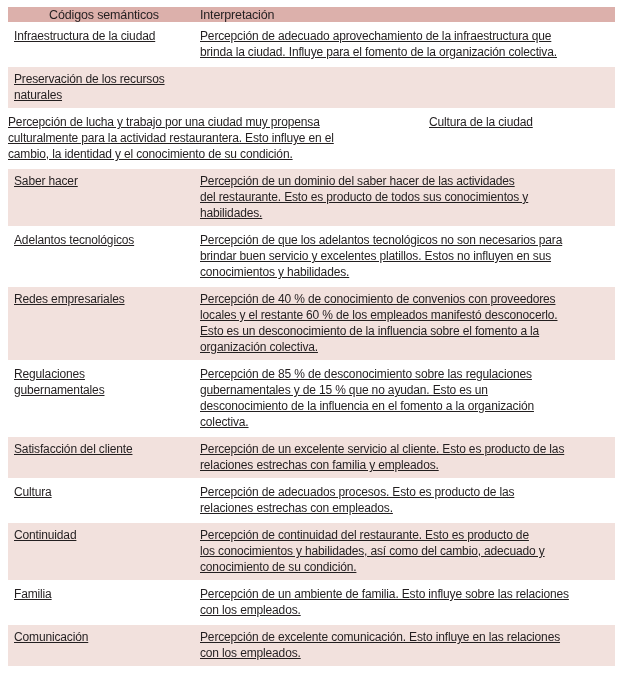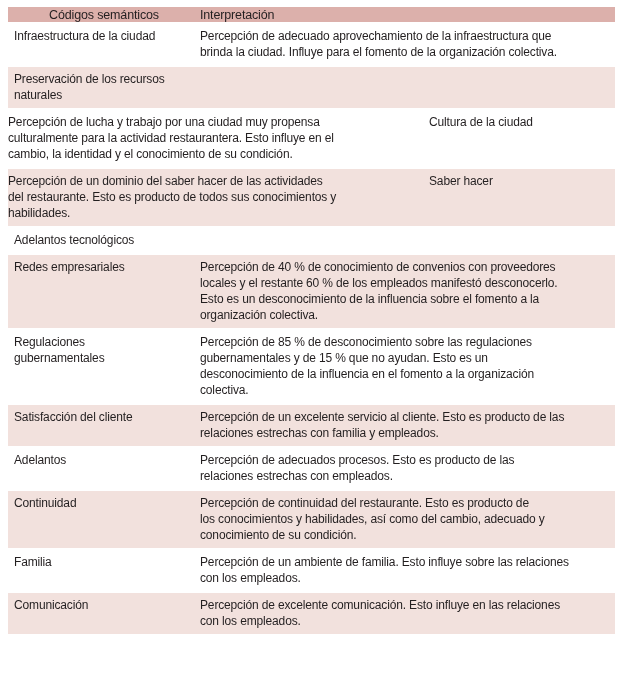--- a/index.html
+++ b/index.html
@@ -29,20 +29,21 @@
     font-size:12.5px;
   }
   .hcell{line-height:14px;}
   .hcell.left{width:192px;text-align:center;}
   .hcell.right{flex:1;text-align:left;}
   .row{
     display:flex;
     margin-top:2px;
     padding:4px 0 5px 0;
     line-height:16px;
+    text-decoration:underline;
   }
   .rows .row:nth-child(even){background:var(--row-alt-bg);}
   .cell{white-space:pre-line;}
   .cell.code{width:192px;padding-left:6px;padding-right:6px;}
   .cell.interp{flex:1;padding-right:6px;}
 </style>
 </head>
 <body>
 
 <div class="tbl">
@@ -60,27 +61,30 @@
       <div class="cell code">Preservación de los recursos
 naturales</div>
     </div>
     <div class="row">
       <div class="cell interp">Percepción de lucha y trabajo por una ciudad muy propensa
 culturalmente para la actividad restaurantera. Esto influye en el
 cambio, la identidad y el conocimiento de su condición.</div>
       <div class="cell code">Cultura de la ciudad</div>
     </div>
     <div class="row">
+      <div class="cell code">Saber hacer</div>
       <div class="cell interp">Percepción de un dominio del saber hacer de las actividades
 del restaurante. Esto es producto de todos sus conocimientos y
 habilidades.</div>
-      <div class="cell code">Saber hacer</div>
     </div>
     <div class="row">
       <div class="cell code">Adelantos tecnológicos</div>
+      <div class="cell interp">Percepción de que los adelantos tecnológicos no son necesarios para
+brindar buen servicio y excelentes platillos. Estos no influyen en sus
+conocimientos y habilidades.</div>
     </div>
     <div class="row">
       <div class="cell code">Redes empresariales</div>
       <div class="cell interp">Percepción de 40 % de conocimiento de convenios con proveedores
 locales y el restante 60 % de los empleados manifestó desconocerlo.
 Esto es un desconocimiento de la influencia sobre el fomento a la
 organización colectiva.</div>
     </div>
     <div class="row">
       <div class="cell code">Regulaciones
@@ -89,21 +93,21 @@
 gubernamentales y de 15 % que no ayudan. Esto es un
 desconocimiento de la influencia en el fomento a la organización
 colectiva.</div>
     </div>
     <div class="row">
       <div class="cell code">Satisfacción del cliente</div>
       <div class="cell interp">Percepción de un excelente servicio al cliente. Esto es producto de las
 relaciones estrechas con familia y empleados.</div>
     </div>
     <div class="row">
-      <div class="cell code">Adelantos</div>
+      <div class="cell code">Cultura</div>
       <div class="cell interp">Percepción de adecuados procesos. Esto es producto de las
 relaciones estrechas con empleados.</div>
     </div>
     <div class="row">
       <div class="cell code">Continuidad</div>
       <div class="cell interp">Percepción de continuidad del restaurante. Esto es producto de
 los conocimientos y habilidades, así como del cambio, adecuado y
 conocimiento de su condición.</div>
     </div>
     <div class="row">

